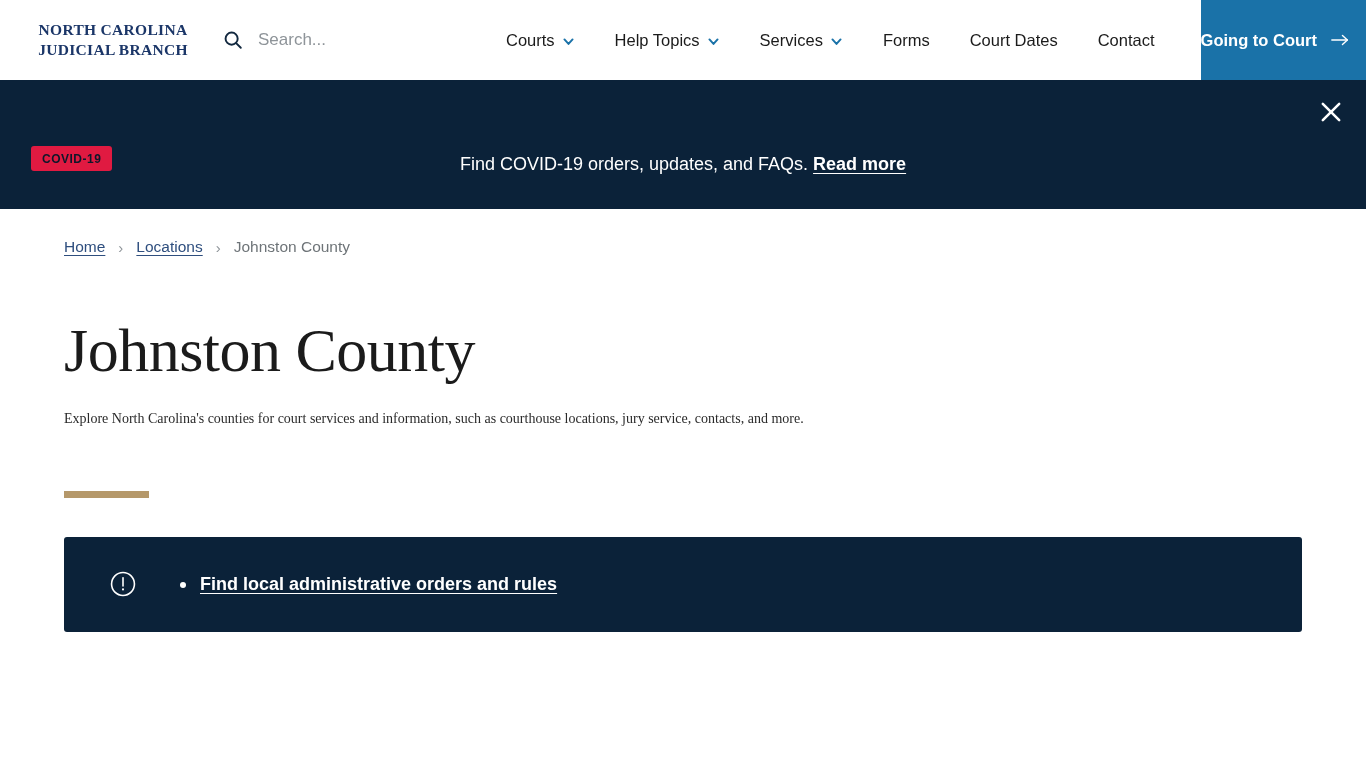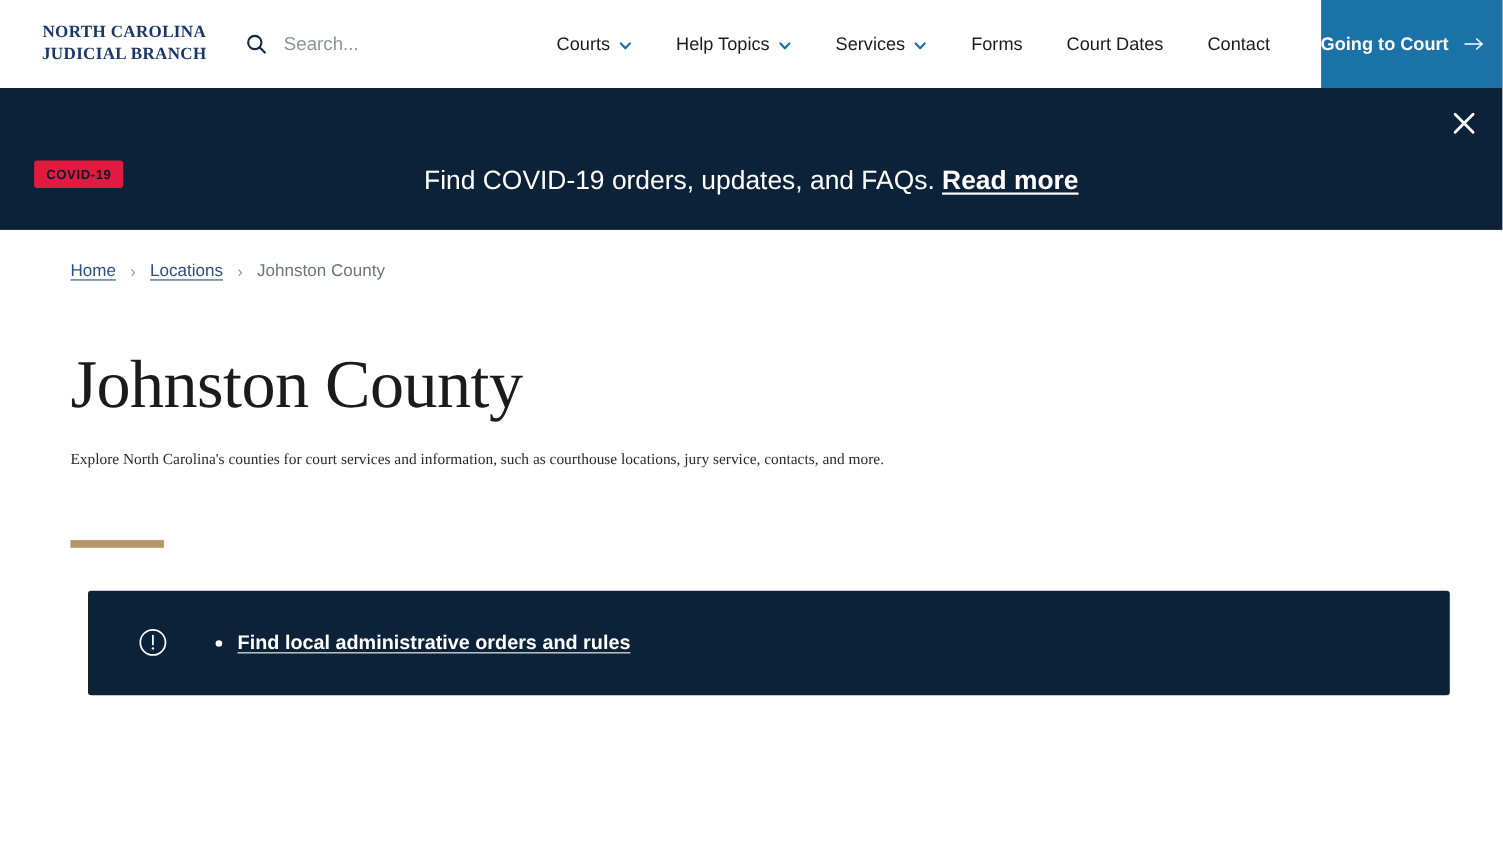--- a/index.html
+++ b/index.html
@@ -143,21 +143,21 @@
     letter-spacing: 0.5px;
     padding: 7px 11px 6px;
     border-radius: 3px;
     line-height: 1;
     margin-top: 28px;
   }
   .banner-msg {
     width: 100%;
     text-align: center;
     color: #ffffff;
-    font-size: 24px;
+    font-size: 18px;
     line-height: 1.4;
     padding: 0 59px;
     margin-top: 40px;
   }
   .banner-msg .read-more {
     color: #ffffff;
     font-weight: 700;
     text-decoration: underline;
     text-underline-offset: 3px;
     cursor: pointer;
@@ -230,21 +230,20 @@
   .callout {
     margin-top: 39px;
     width: 1238px;
     min-height: 95px;
     background: #0b2239;
     border-radius: 3px;
     display: flex;
     align-items: center;
     padding: 22px 30px 22px 28px;
     gap: 40px;
-    margin-left: 16px;
   }
   .callout-icon {
     width: 30px;
     height: 30px;
     flex: 0 0 30px;
     color: #ffffff;
     display: block;
     margin-left: 16px;
   }
   .callout-list {

